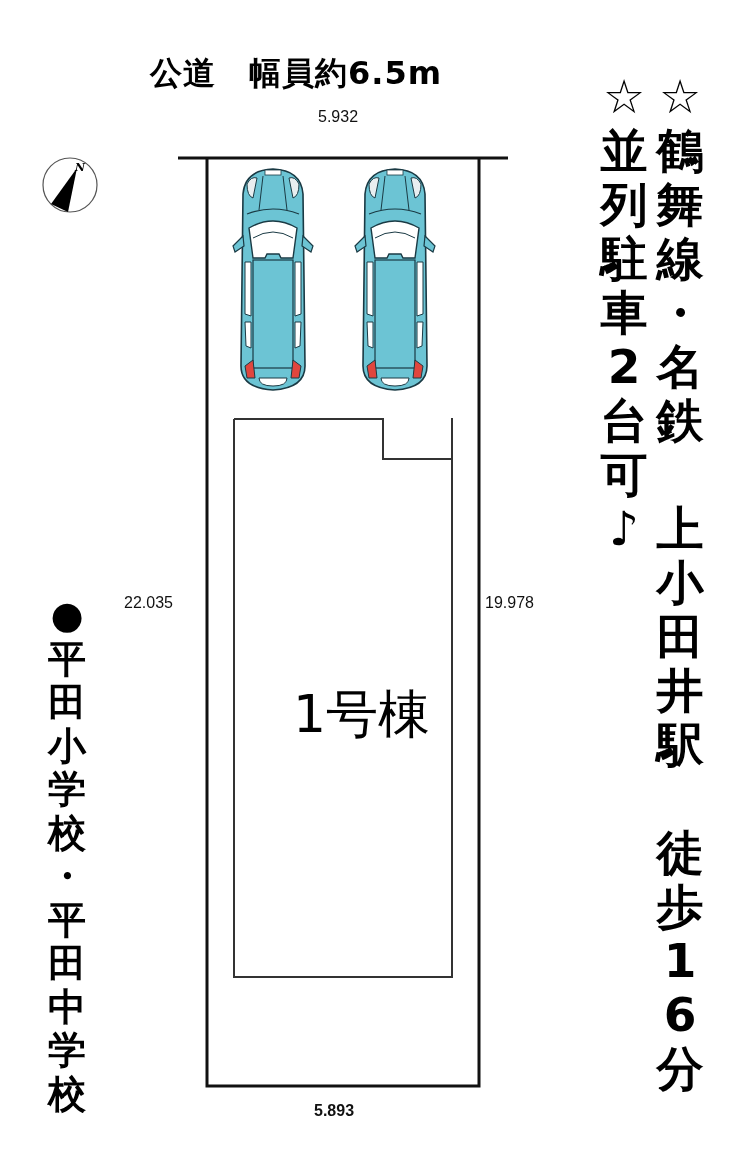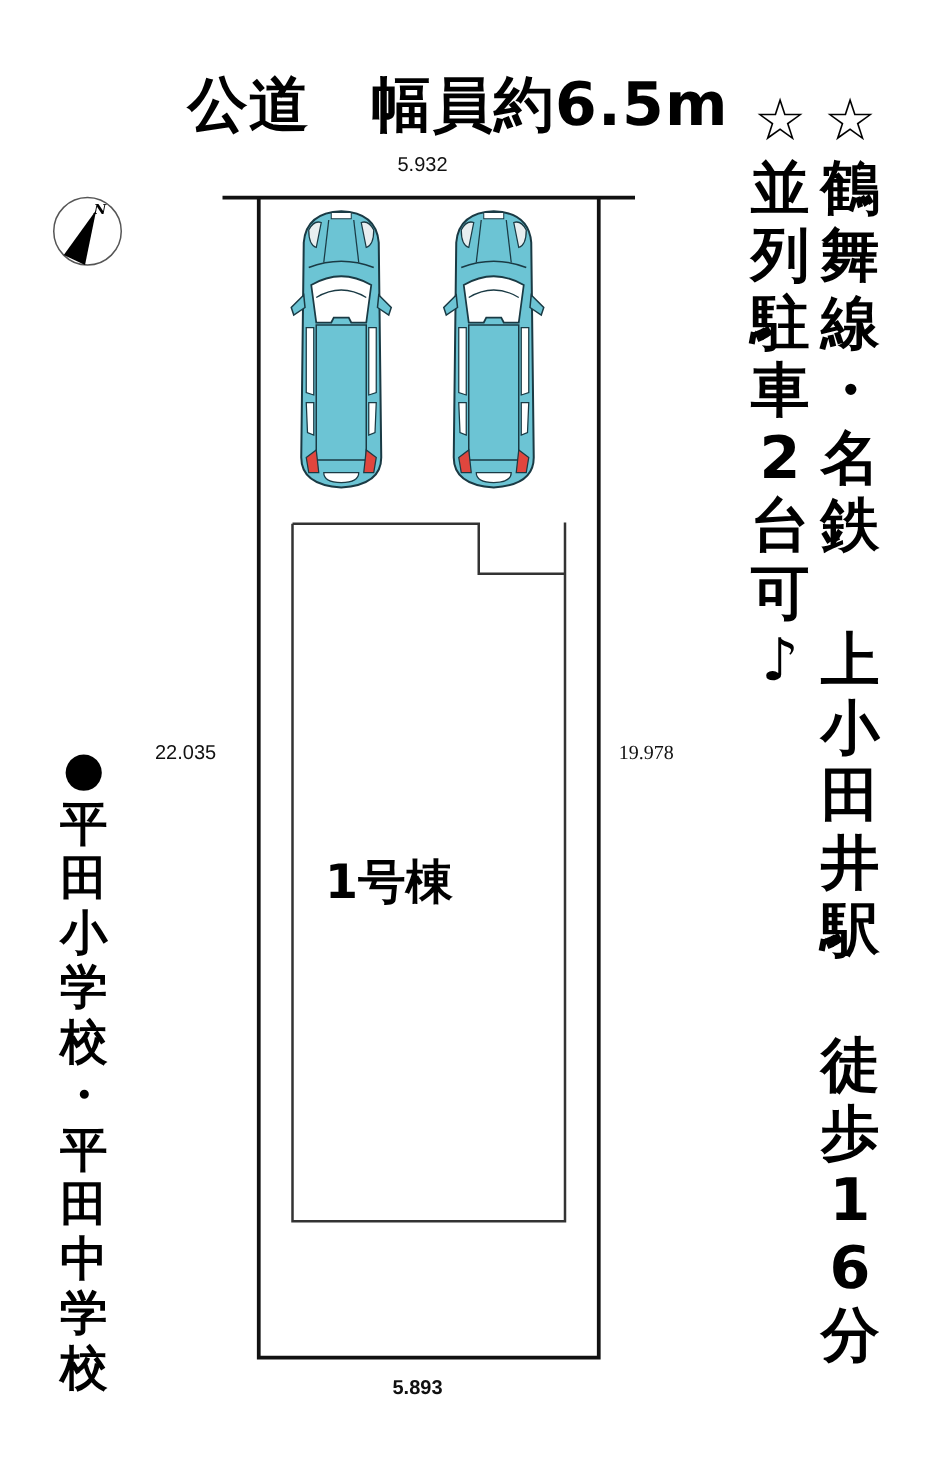--- a/index.html
+++ b/index.html
@@ -1,35 +1,35 @@
 <!DOCTYPE html>
 <html><head>
   <meta charset="utf-8">
   <style>
     html, body { margin: 0; padding: 0; background: #ffffff; }
     body { width: 740px; height: 1172px; position: relative; overflow: hidden;
            font-family: "DejaVu Sans", "Liberation Sans", sans-serif; color: #000; }
     .abs { position: absolute; }
-    .title { left: 150px; top: 52px; font-size: 48px; font-weight: bold; letter-spacing: 1px; white-space: nowrap; }
+    .title { left: 150px; top: 52px; font-size: 32px; font-weight: bold; letter-spacing: 1px; white-space: nowrap; }
     .dim { font-family: "Liberation Sans", sans-serif; font-size: 16px; color: #111; white-space: nowrap; }
     .vcol { font-weight: bold; font-size: 47px; line-height: 54px; text-align: center; width: 56px; }
     .vcol span { display: block; }
     .vcol-left { font-weight: bold; font-size: 38px; line-height: 43.5px; text-align: center; width: 46px; }
     .vcol-left span { display: block; }
-    .bldg-label { font-size: 38px; font-weight: bold; white-space: nowrap; }
+    .bldg-label { font-size: 52px; font-weight: normal; white-space: nowrap; margin-left: 33px; }
     svg { position: absolute; left: 0; top: 0; }
   </style>
 </head>
 <body>
 
 <div class="abs title">公道　幅員約6.5m</div>
 
-<div class="abs dim" style="left:318px; top:124px;">5.932</div>
+<div class="abs dim" style="left:318px; top:108px;">5.932</div>
 <div class="abs dim" style="left:124px; top:594px;">22.035</div>
-<div class="abs dim" style="left:495px; top:594px;font-family:Liberation Serif, serif;">19.978</div>
+<div class="abs dim" style="left:485px; top:594px;">19.978</div>
 <div class="abs dim" style="left:314px; top:1102px;font-weight:bold;">5.893</div>
 
 <svg width="740" height="1172" viewBox="0 0 740 1172">
 
   <line x1="178" y1="158" x2="508" y2="158" stroke="#111" stroke-width="3"></line>
 
   <polyline points="207,158 207,1086 479,1086 479,158" fill="none" stroke="#111" stroke-width="3"></polyline>
 
   <polyline points="234,419 383,419 383,459 452,459" fill="none" stroke="#333" stroke-width="2"></polyline>
   <polyline points="452,418 452,977 234,977 234,419" fill="none" stroke="#333" stroke-width="2"></polyline>

